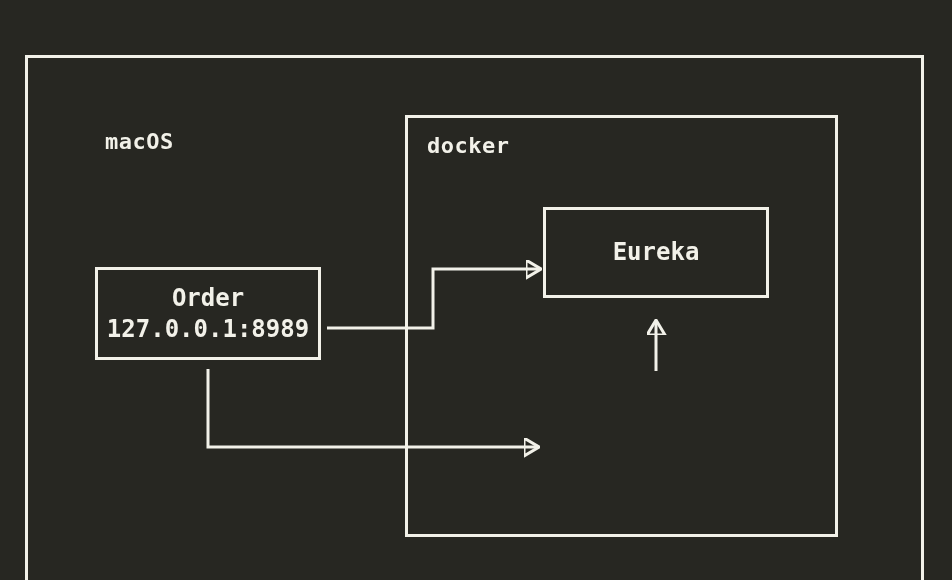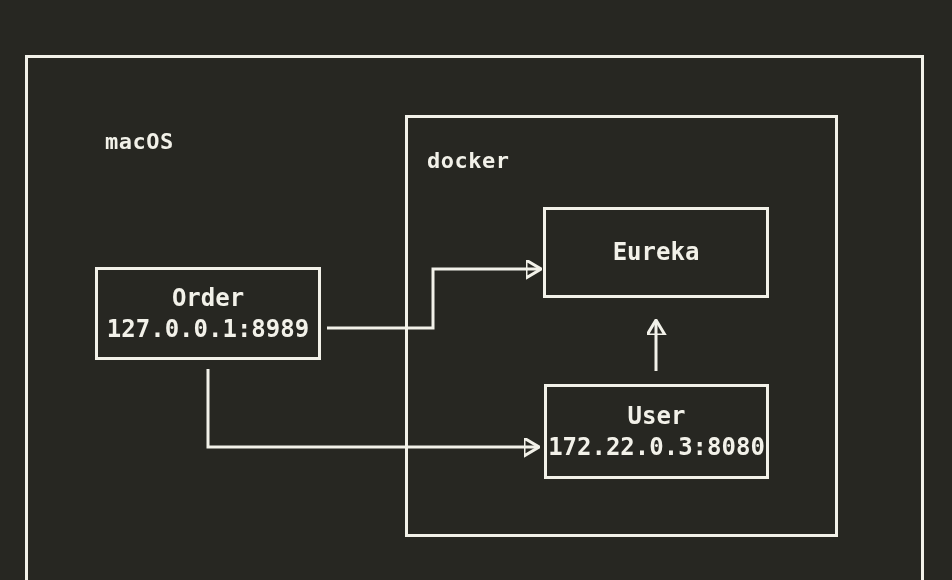--- a/index.html
+++ b/index.html
@@ -37,21 +37,21 @@
   }
   .zone-label{
     position:absolute;
     font-size:22px;
     font-weight:bold;
     line-height:26px;
     letter-spacing:0.5px;
     white-space:nowrap;
   }
   .zone-label.macos{ left:105px; top:90px; }
-  .zone-label.docker-label{ left:427px; top:109px; }
+  .zone-label.docker-label{ left:427px; top:94px; }
   .node{
     position:absolute;
     border:3px solid var(--stroke);
     box-sizing:border-box;
     display:flex;
     flex-direction:column;
     justify-content:center;
     align-items:center;
     text-align:right;
   }
@@ -90,24 +90,20 @@
 
   <div class="node order">
     <div class="node-title">Order</div>
     <div class="node-addr">127.0.0.1:8989</div>
   </div>
 
   <div class="node eureka">
     <div class="node-title">Eureka</div>
   </div>
 
-  <div class="node user">
-    <div class="node-title">User</div>
-    <div class="node-addr">172.22.0.3:8080</div>
-  </div>
 
   <svg class="edges" id="edges" viewBox="0 0 952 580" xmlns="http://www.w3.org/2000/svg">
     <defs>
       <marker id="arrowhead" markerUnits="userSpaceOnUse" markerWidth="16" markerHeight="20" refX="14" refY="9" orient="auto">
         <path d="M0,0 L15,9 L0,18 Z" fill="#f2f1e9" stroke="none"></path>
       </marker>
     </defs>
   <path d="M327 289 H433 V230 H540" marker-end="url(#arrowhead)"></path>
       <path d="M208 330 V408 H538" marker-end="url(#arrowhead)"></path>
       <path d="M656 332 V282" marker-end="url(#arrowhead)"></path>

